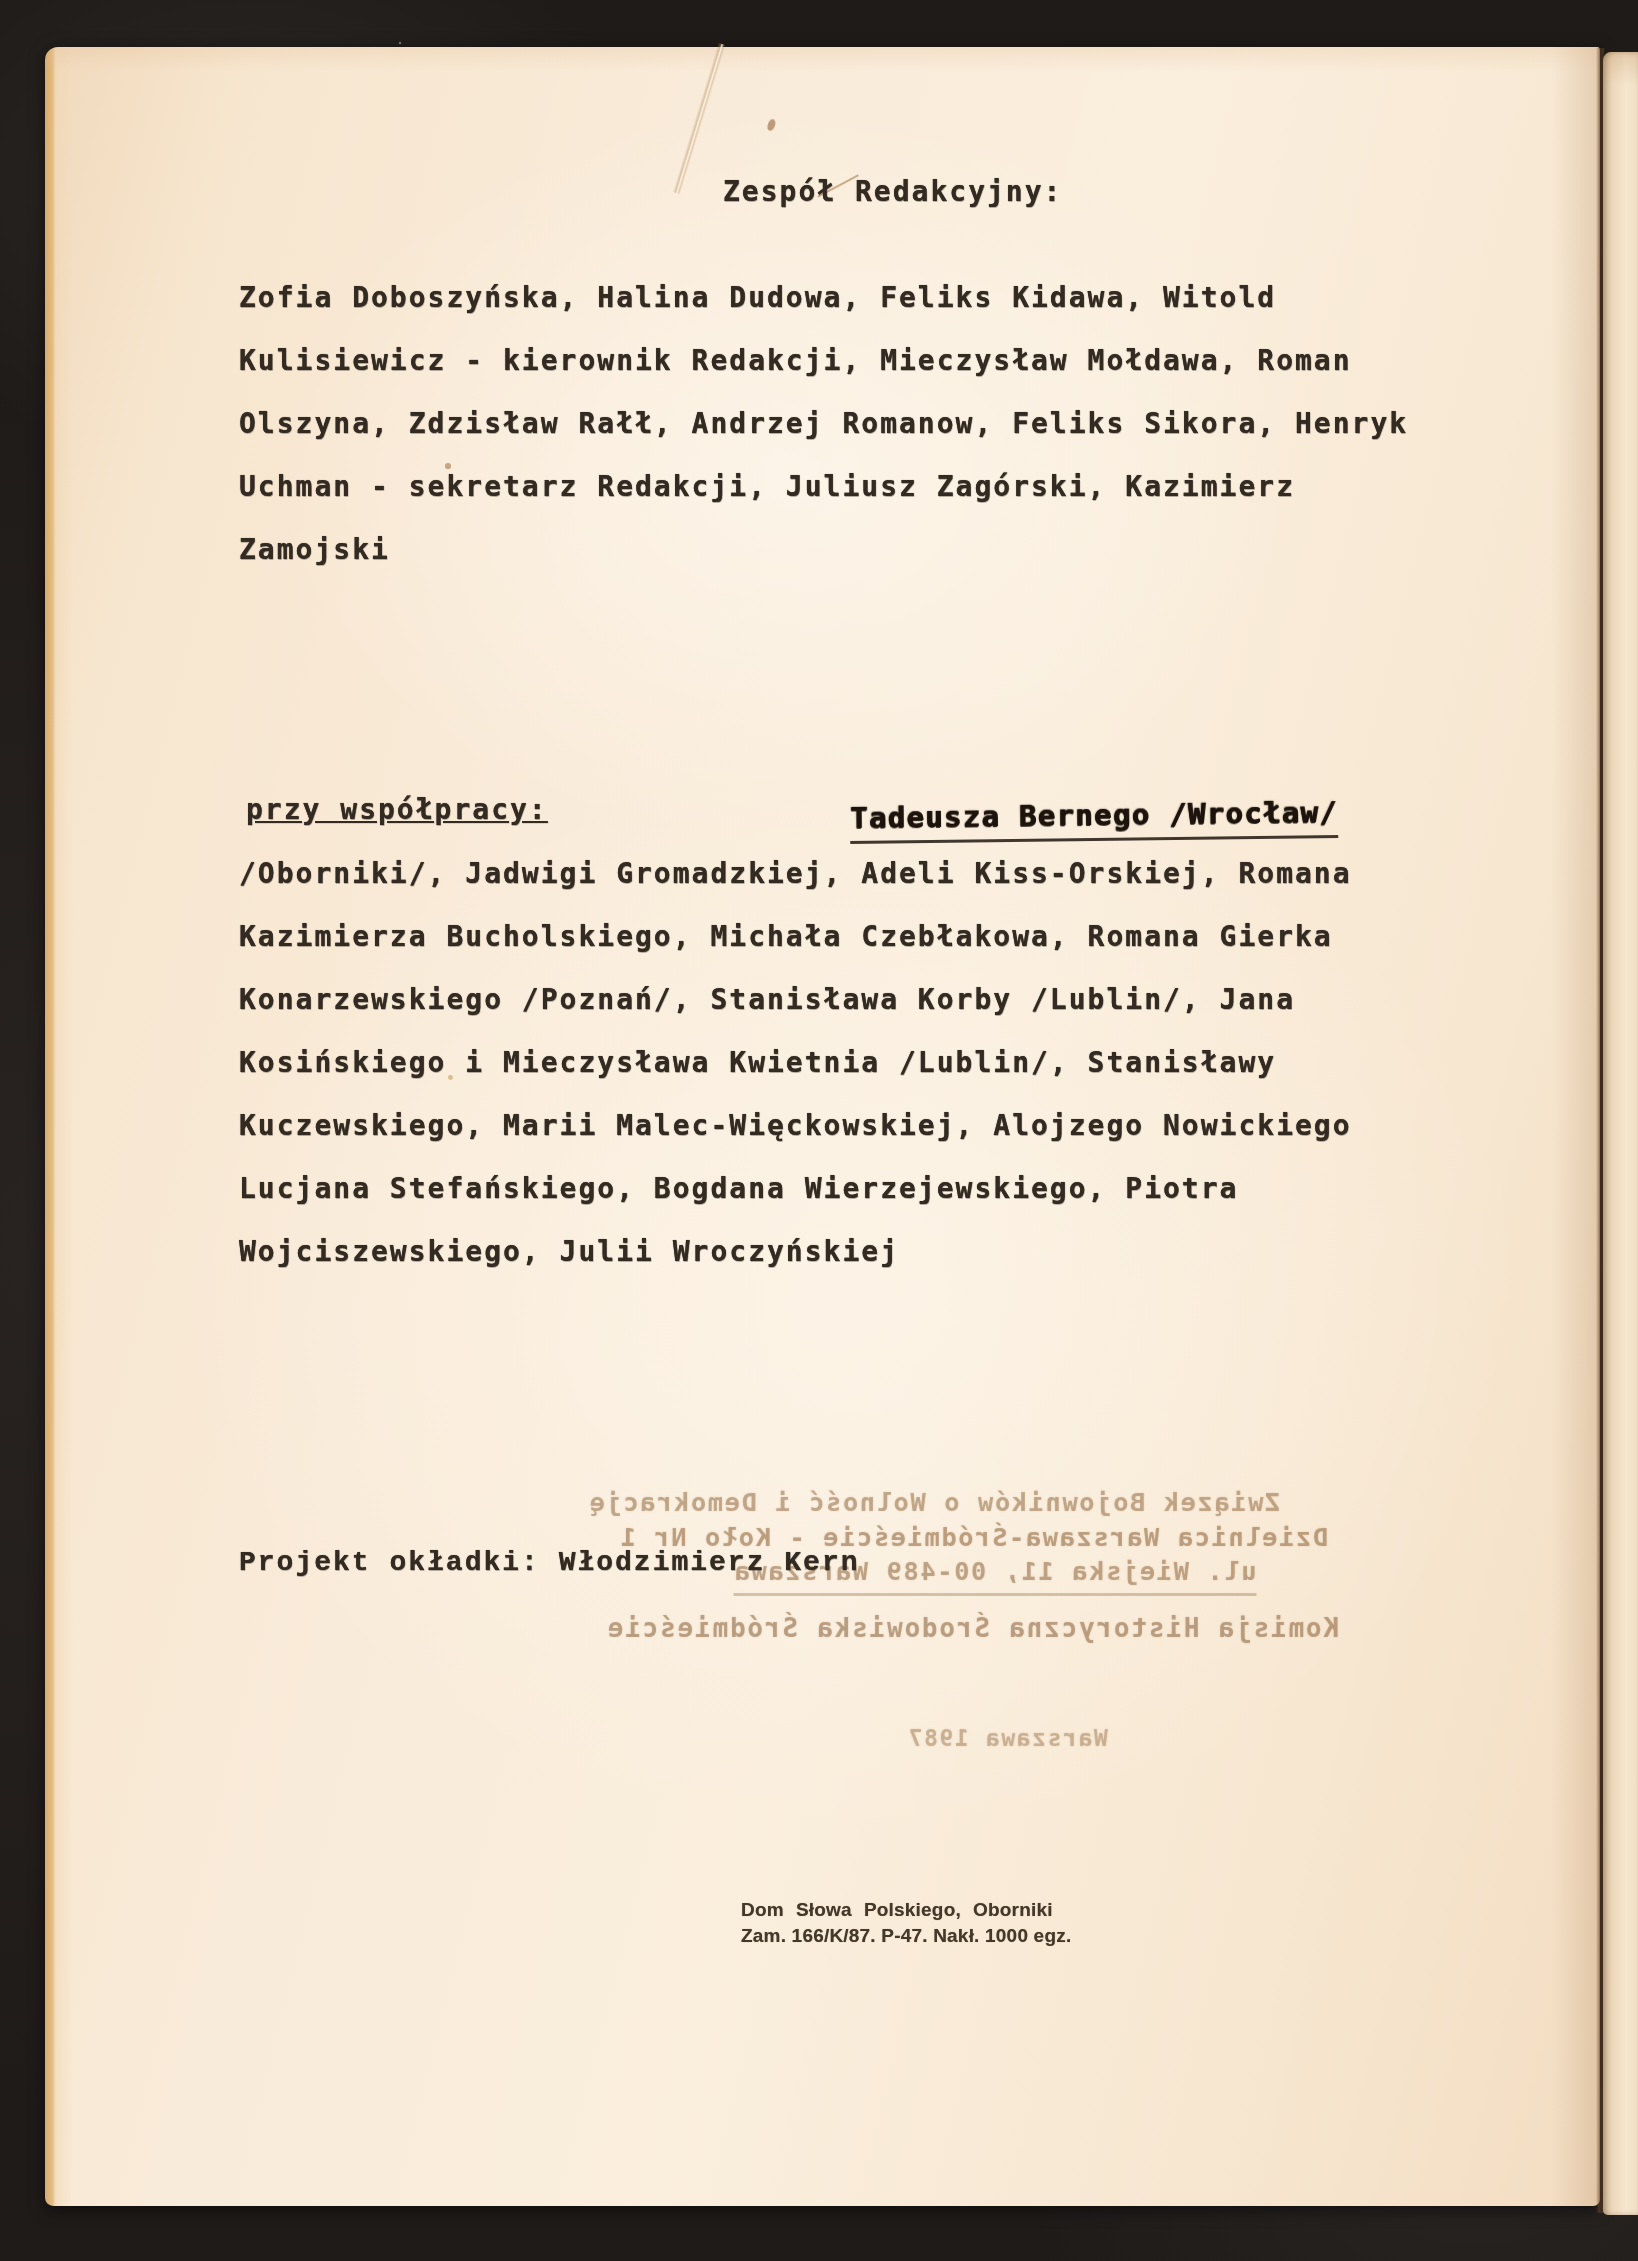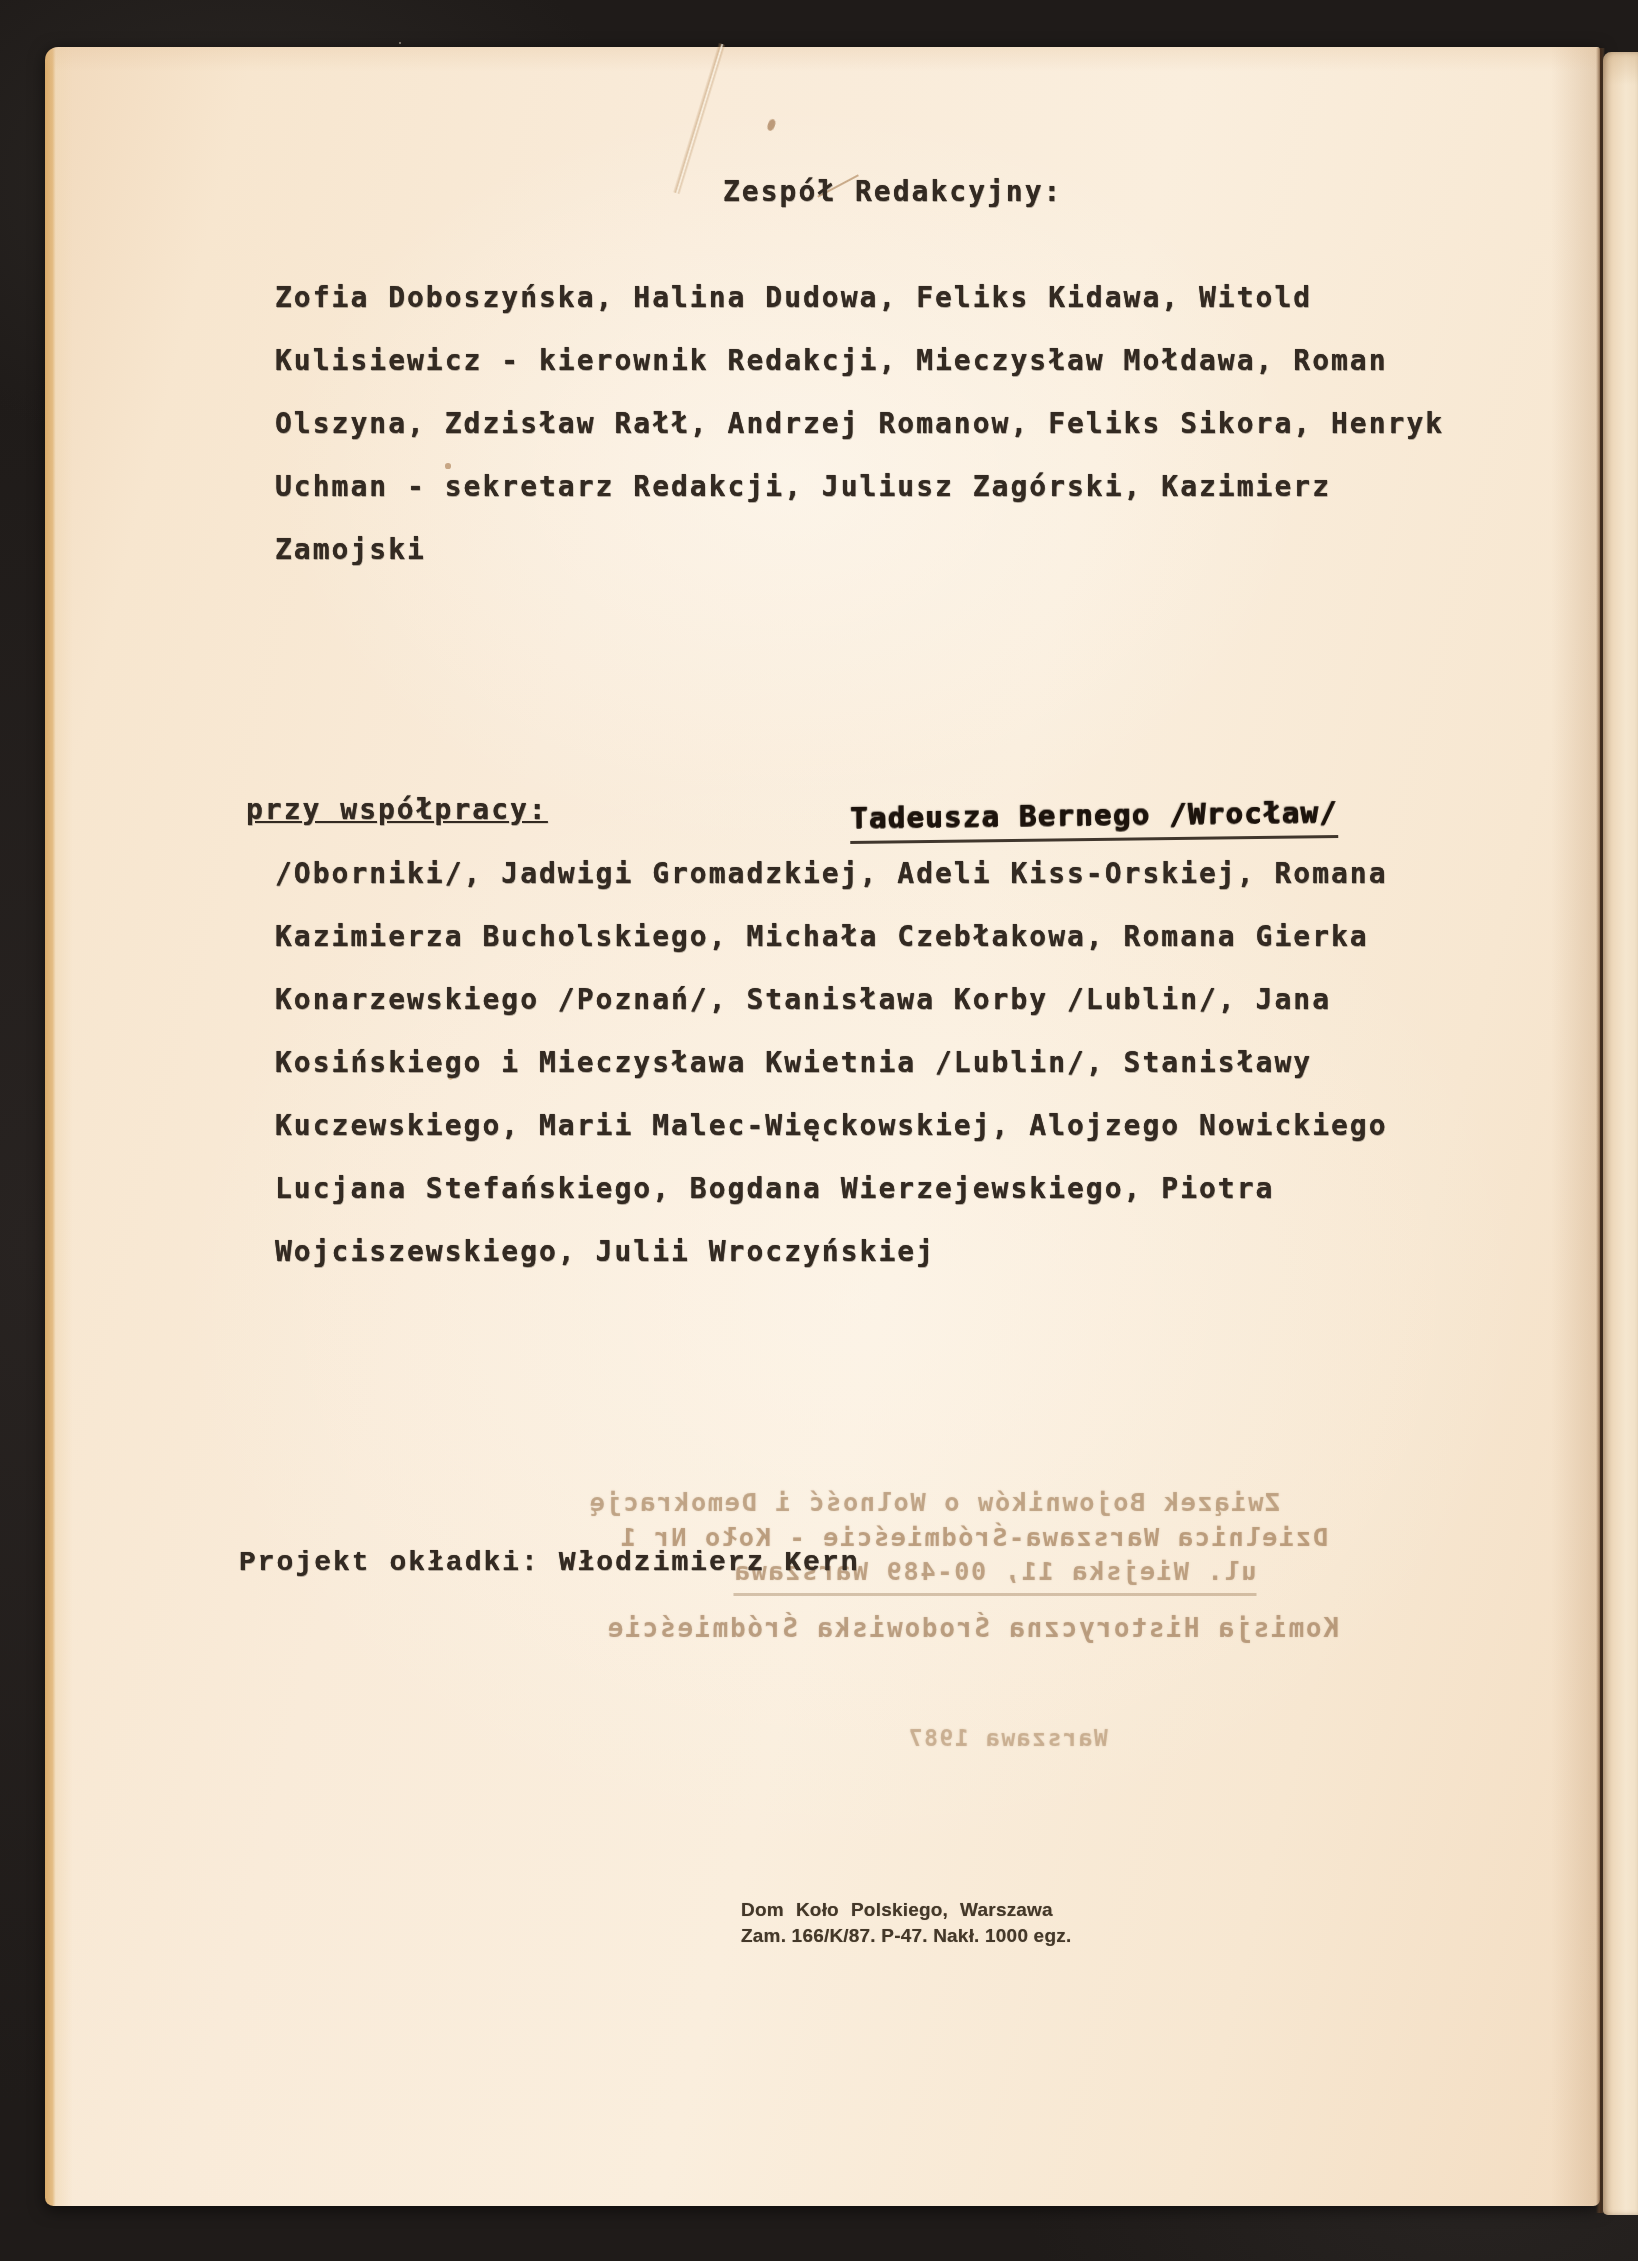--- a/index.html
+++ b/index.html
@@ -38,21 +38,21 @@
   .scratch{position:absolute;left:770px;top:138px;width:46px;height:1.6px;background:rgba(163,116,70,.55);
     transform:rotate(-28deg);filter:blur(0.3px);}
   .speck-b{position:absolute;left:400px;top:416px;width:5.7px;height:5.7px;border-radius:50%;
     background:rgba(150,96,46,.5);filter:blur(0.4px);}
   .speck-c{position:absolute;left:403px;top:1028px;width:4.9px;height:4.9px;border-radius:50%;
     background:rgba(190,130,60,.45);filter:blur(0.4px);}
 
   
   .tw{position:absolute;color:#332a22;font-weight:bold;font-size:28px;letter-spacing:2px;
     text-shadow:0 0 0.8px rgba(51,42,34,.85), 0.5px 0.5px 0 rgba(51,42,34,.3);white-space:nowrap;}
-  .para{line-height:63px;margin-left:36px;}
+  .para{line-height:63px;}
   .title{left:678px;top:128px;text-align:center;}
   .para1{left:194px;top:219px;}
   .collab-label{left:201px;top:746px;text-decoration:underline;}
   .para2{left:194px;top:795px;}
   .projekt{left:194px;top:1500px;font-family:Liberation Mono, monospace;}
 
   .stamp{position:absolute;left:805px;top:751px;font-size:29px;font-weight:bold;letter-spacing:1.3px;
     color:#1c130c;white-space:nowrap;padding-bottom:5.7px;border-bottom:3.3px solid rgba(32,22,14,.85);
     text-shadow:1px 0 0 #1c130c, 0 0.8px 0 rgba(28,19,12,.85), 0 0 1.6px rgba(28,19,12,.55);
     transform:rotate(-.7deg);filter:blur(0.2px);}
@@ -123,21 +123,21 @@
       <div>Konarzewskiego /Poznań/, Stanisława Korby /Lublin/, Jana</div>
       <div>Kosińskiego i Mieczysława Kwietnia /Lublin/, Stanisławy</div>
       <div>Kuczewskiego, Marii Malec-Więckowskiej, Alojzego Nowickiego</div>
       <div>Lucjana Stefańskiego, Bogdana Wierzejewskiego, Piotra</div>
       <div>Wojciszewskiego, Julii Wroczyńskiej</div>
     </div>
 
     <div class="tw projekt">Projekt okładki: Włodzimierz Kern</div>
 
     <div class="imprint">
-      <div class="l1">Dom Koło Polskiego, Warszawa</div>
+      <div class="l1">Dom Słowa Polskiego, Oborniki</div>
       <div class="l2">Zam. 166/K/87. P-47. Nakł. 1000 egz.</div>
     </div>
 
   </div>
 
   <div class="gutter"></div>
   <div class="right-page"></div>
 
 </div>
 

